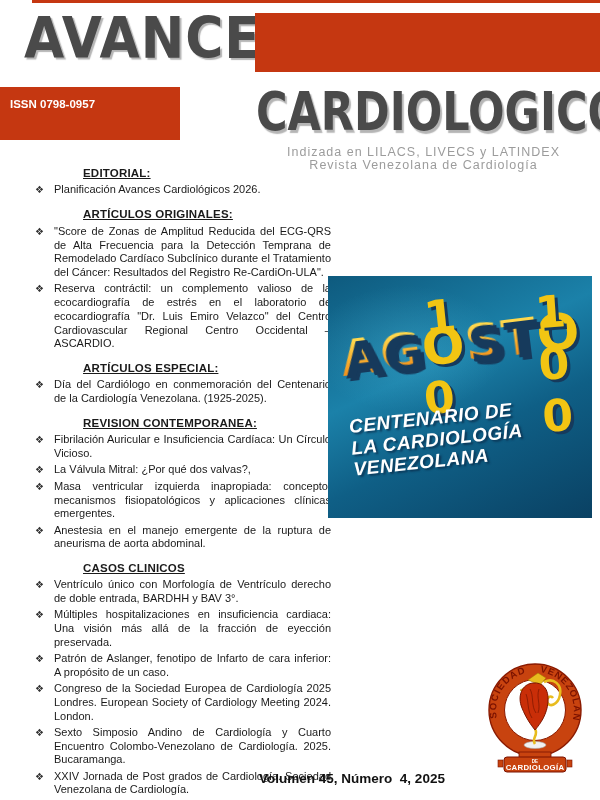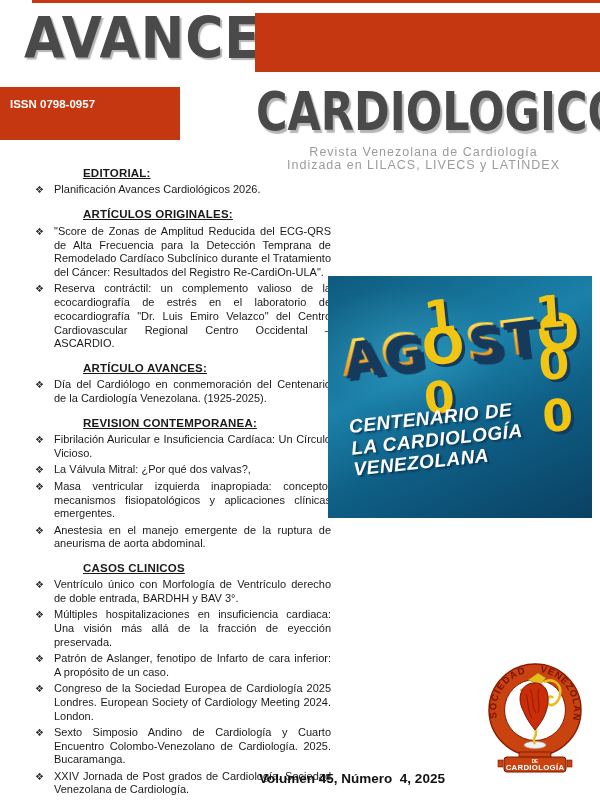--- a/index.html
+++ b/index.html
@@ -96,40 +96,40 @@
 <div class="page">
 
   <div class="top-line"></div>
   <div class="avances">AVANCES</div>
   <div class="red-block"></div>
   <div class="issn-bar">
     <div>ISSN 0798-0957</div>
   </div>
   <div class="cardiologicos">CARDIOLOGICOS</div>
   <div class="subtitle">
+    <div>Indizada en LILACS, LIVECS y LATINDEX</div>
     <div>Revista Venezolana de Cardiología</div>
-    <div>Indizada en LILACS, LIVECS y LATINDEX</div>
   </div>
 
   <div class="toc" id="toc">
       <div class="sec-h">EDITORIAL:</div>
       <div class="item">
         <span class="glyph">❖</span>
         <span class="itxt">Planificación Avances Cardiológicos 2026.</span>
       </div>
       <div class="sec-h">ARTÍCULOS ORIGINALES:</div>
       <div class="item">
         <span class="glyph">❖</span>
         <span class="itxt">"Score de Zonas de Amplitud Reducida del ECG-QRS de Alta Frecuencia para la Detección Temprana de Remodelado Cardíaco Subclínico durante el Tratamiento del Cáncer: Resultados del Registro Re-CardiOn-ULA".</span>
       </div>
       <div class="item">
         <span class="glyph">❖</span>
         <span class="itxt">Reserva contráctil: un complemento valioso de la ecocardiografía de estrés en el laboratorio de ecocardiografía "Dr. Luis Emiro Velazco" del Centro Cardiovascular Regional Centro Occidental – ASCARDIO.</span>
       </div>
-      <div class="sec-h">ARTÍCULO AVANCES:</div>
+      <div class="sec-h">ARTÍCULOS ESPECIAL:</div>
       <div class="item">
         <span class="glyph">❖</span>
         <span class="itxt">Día del Cardiólogo en conmemoración del Centenario de la Cardiología Venezolana.  (1925-2025).</span>
       </div>
       <div class="sec-h">REVISION CONTEMPORANEA:</div>
       <div class="item">
         <span class="glyph">❖</span>
         <span class="itxt">Fibrilación Auricular e Insuficiencia Cardíaca: Un Círculo Vicioso.</span>
       </div>
       <div class="item">

